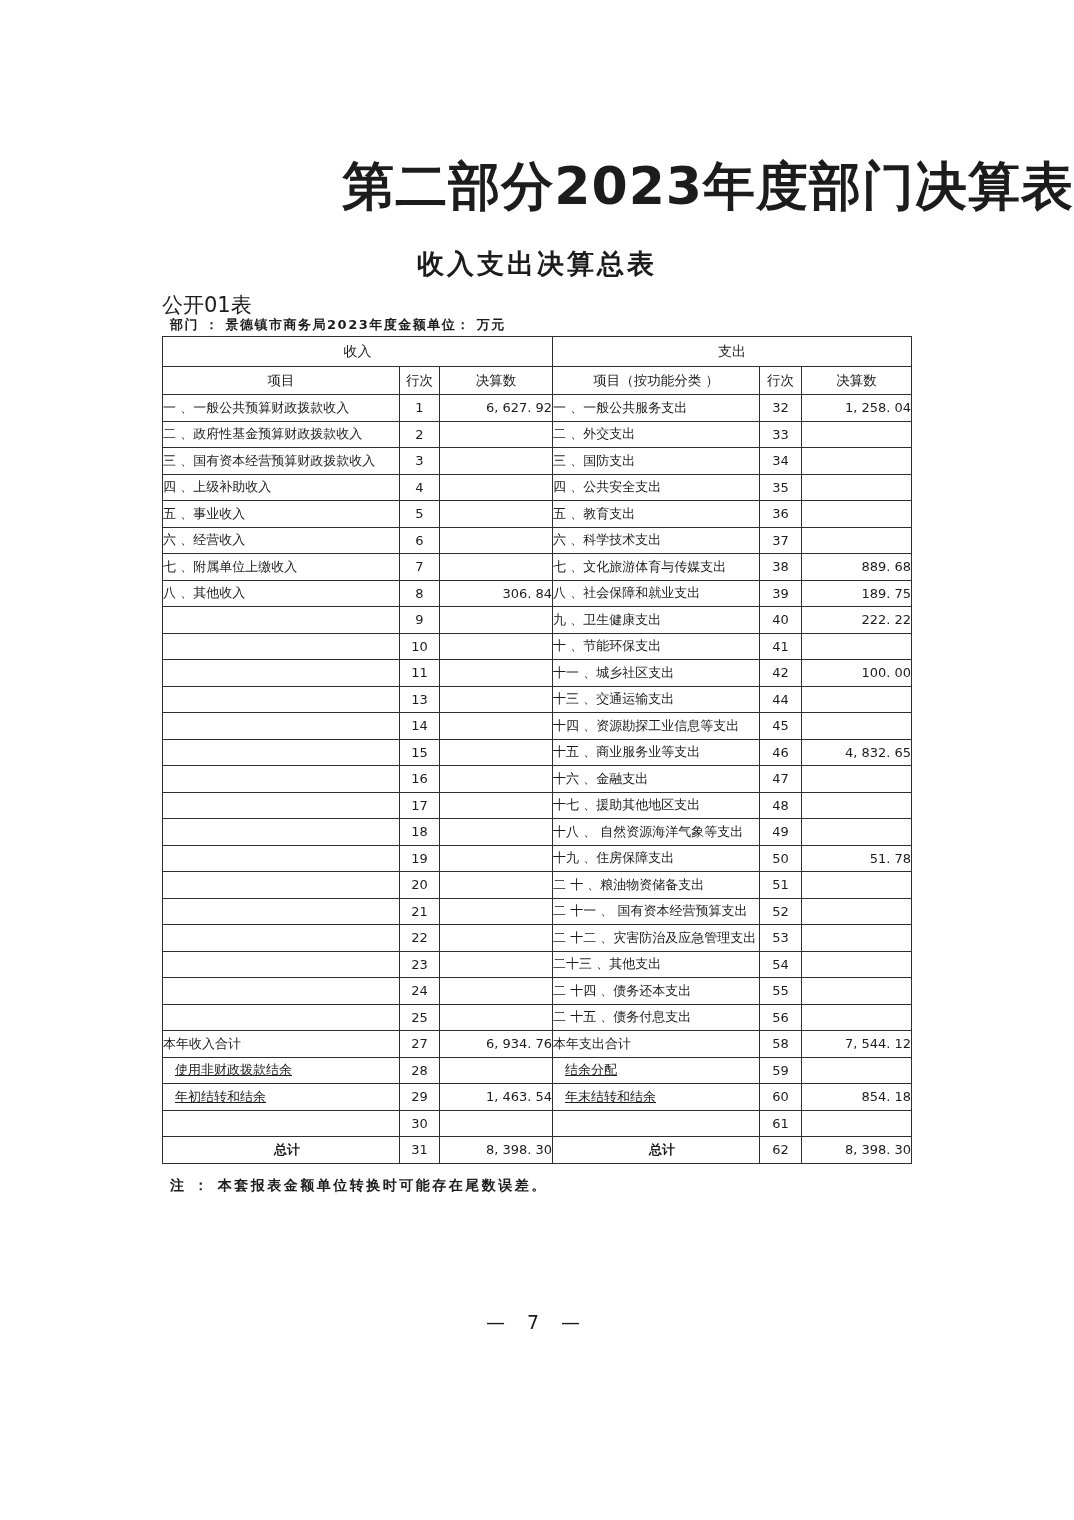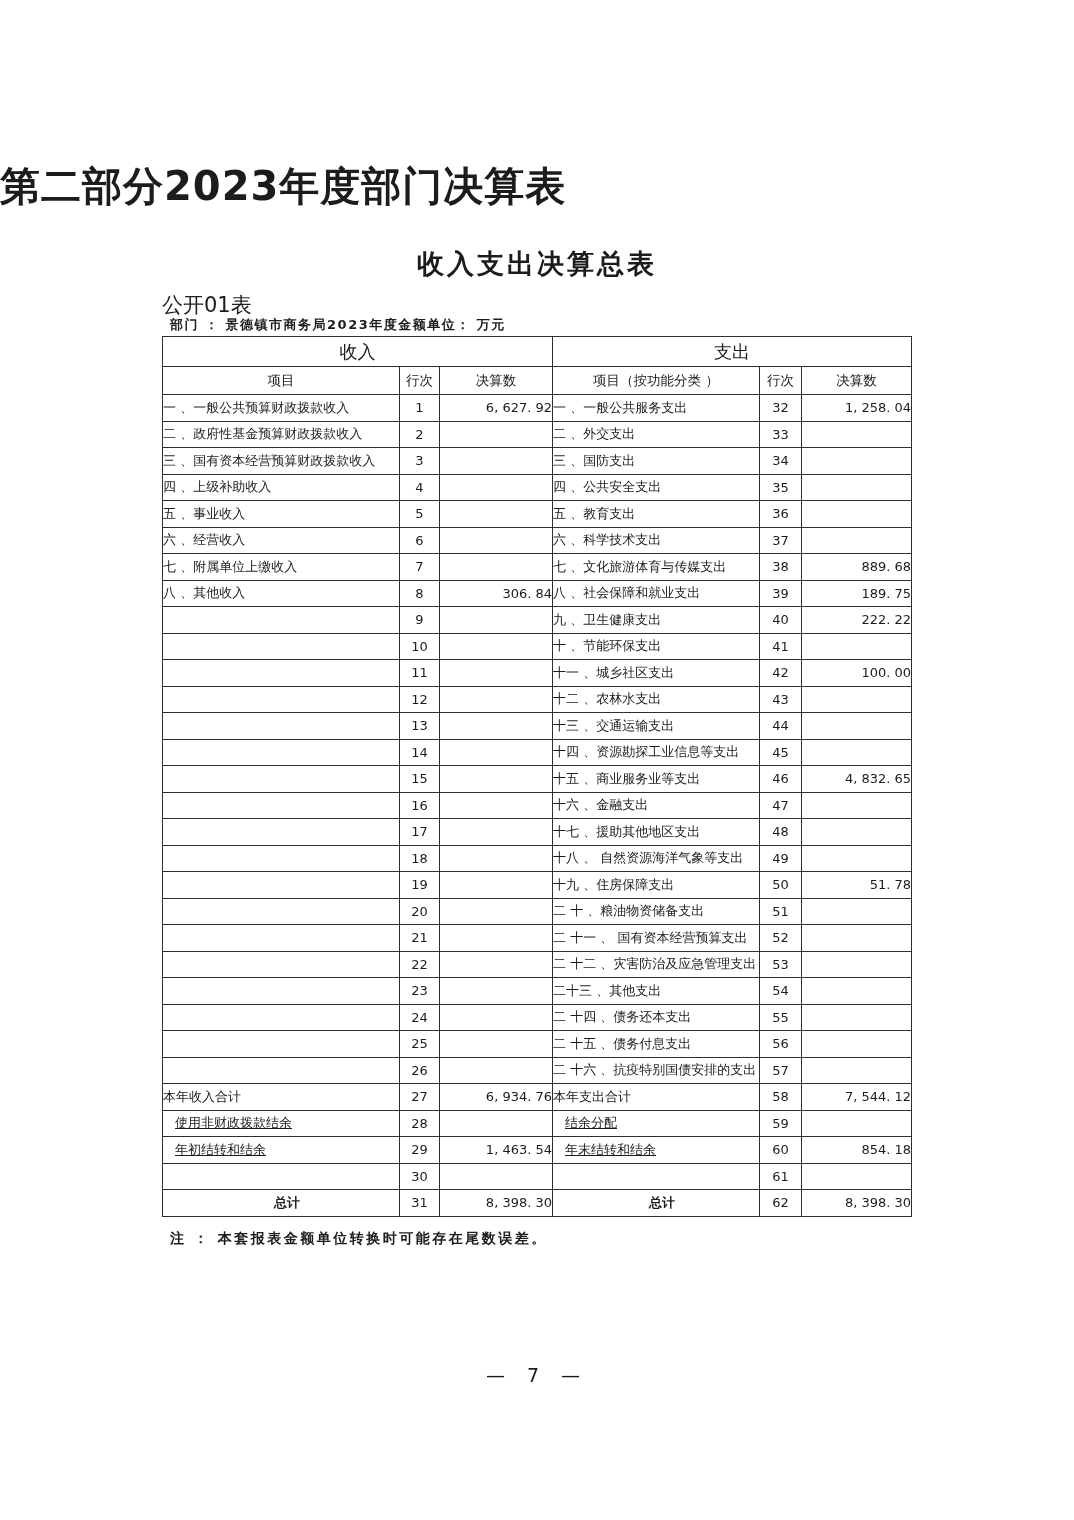--- a/index.html
+++ b/index.html
@@ -15,22 +15,22 @@
     height:1520px;
     margin:0 auto;
     background:var(--page-bg);
     color:var(--text);
     font-family:"DejaVu Sans","Liberation Sans",sans-serif;
     padding-top:163px;
     overflow:hidden;
   }
   .title{
     margin:0;
-    text-align:left;
-    font-size:40px;
+    text-align:right;
+    font-size:52px;
     line-height:47px;
     font-weight:bold;
     letter-spacing:1px;
   }
   .subtitle{
     margin:41px 0 0 0;
     text-align:center;
     font-size:27px;
     line-height:30px;
     font-weight:bold;
@@ -61,21 +61,21 @@
   table.budget th, table.budget td{
     border:1px solid var(--border);
     font-weight:normal;
     font-size:13px;
     vertical-align:middle;
     white-space:nowrap;
     overflow:hidden;
     padding:0;
   }
   tr.r-sec{height:30px;}
-  tr.r-sec th{font-size:18px;text-align:center;}
+  tr.r-sec th{font-size:14px;text-align:center;}
   tr.r-col{height:28px;}
   tr.r-col th{font-size:13.5px;text-align:center;}
   tr.r-lan{height:29px;}
   tr.r-lan td{text-align:center;}
   tbody tr{height:26.5px;}
   td.item{text-align:left;padding-left:8px;}
   td.item.indent{padding-left:12px;text-decoration:underline;}
   td.item.total{text-align:center;font-weight:bold;padding-left:12px;}
   td.line{text-align:center;}
   td.val{text-align:right;padding-right:13px;}
@@ -216,28 +216,20 @@
         <tr>
           <td class="item"></td>
           <td class="line">11</td>
           <td class="val"></td>
           <td class="item">十一 、城乡社区支出</td>
           <td class="line">42</td>
           <td class="val">100. 00</td>
         </tr>
         <tr>
           <td class="item"></td>
-          <td class="line">12</td>
-          <td class="val"></td>
-          <td class="item">十二 、农林水支出</td>
-          <td class="line">43</td>
-          <td class="val"></td>
-        </tr>
-        <tr>
-          <td class="item"></td>
           <td class="line">13</td>
           <td class="val"></td>
           <td class="item">十三 、交通运输支出</td>
           <td class="line">44</td>
           <td class="val"></td>
         </tr>
         <tr>
           <td class="item"></td>
           <td class="line">14</td>
           <td class="val"></td>
@@ -324,28 +316,20 @@
           <td class="item">二 十四 、债务还本支出</td>
           <td class="line">55</td>
           <td class="val"></td>
         </tr>
         <tr>
           <td class="item"></td>
           <td class="line">25</td>
           <td class="val"></td>
           <td class="item">二 十五 、债务付息支出</td>
           <td class="line">56</td>
-          <td class="val"></td>
-        </tr>
-        <tr>
-          <td class="item"></td>
-          <td class="line">26</td>
-          <td class="val"></td>
-          <td class="item">二 十六 、抗疫特别国债安排的支出</td>
-          <td class="line">57</td>
           <td class="val"></td>
         </tr>
         <tr>
           <td class="item">本年收入合计</td>
           <td class="line">27</td>
           <td class="val">6, 934. 76</td>
           <td class="item">本年支出合计</td>
           <td class="line">58</td>
           <td class="val">7, 544. 12</td>
         </tr>

